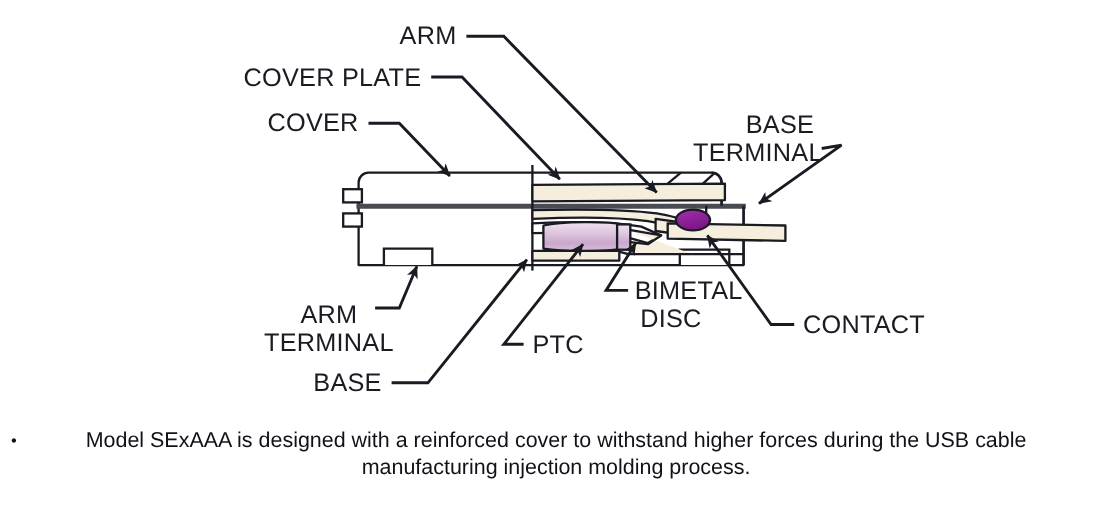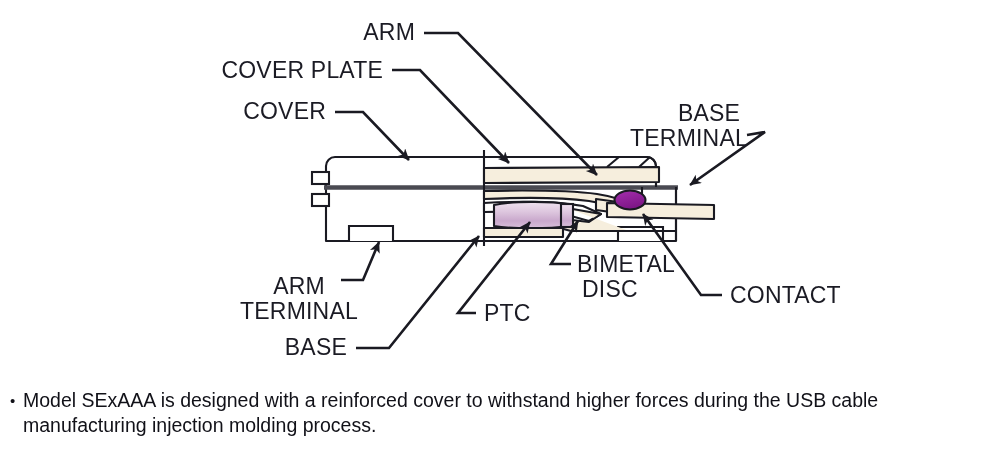--- a/index.html
+++ b/index.html
@@ -24,21 +24,21 @@
     font-size:19.5px;
     line-height:25px;
     color:#111118;
   }
   .note-row{display:flex;align-items:flex-start;}
   .note-bullet{
     width:13px;flex:0 0 13px;
     font-size:15px;line-height:26px;
     color:#111118;
   }
-  .note-body{flex:1 1 auto;}
+  .note-body{flex:1 1 auto;text-align:center;}
 </style>
 </head>
 <body>
 
 <div id="diagram-stage">
   <svg id="diagram-svg" viewBox="0 0 1001 461" xmlns="http://www.w3.org/2000/svg">
 
     <defs>
       <linearGradient id="ptcGrad" x1="0" y1="0" x2="0" y2="1">
         <stop offset="0%" stop-color="#efe2ef"></stop>

